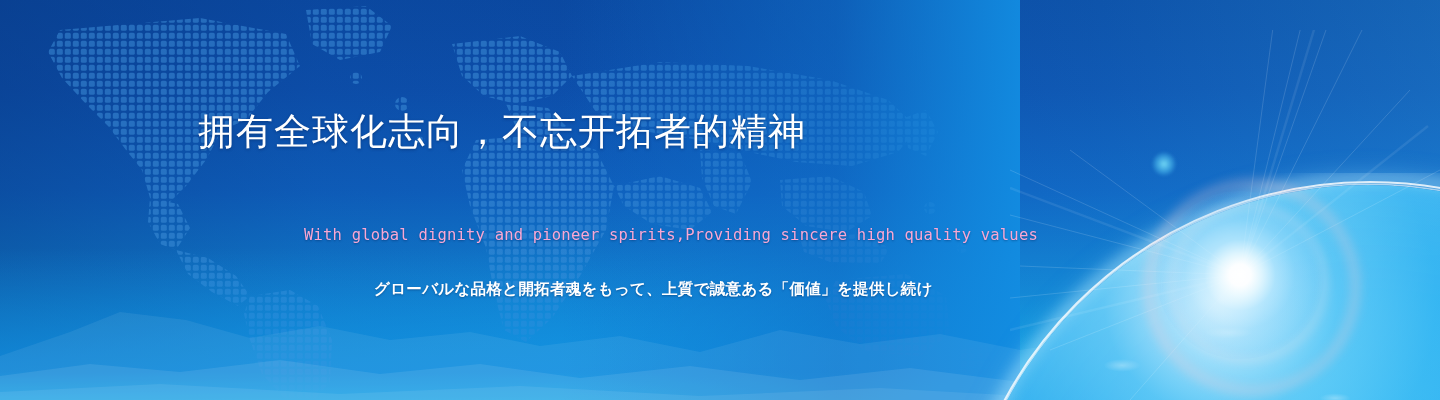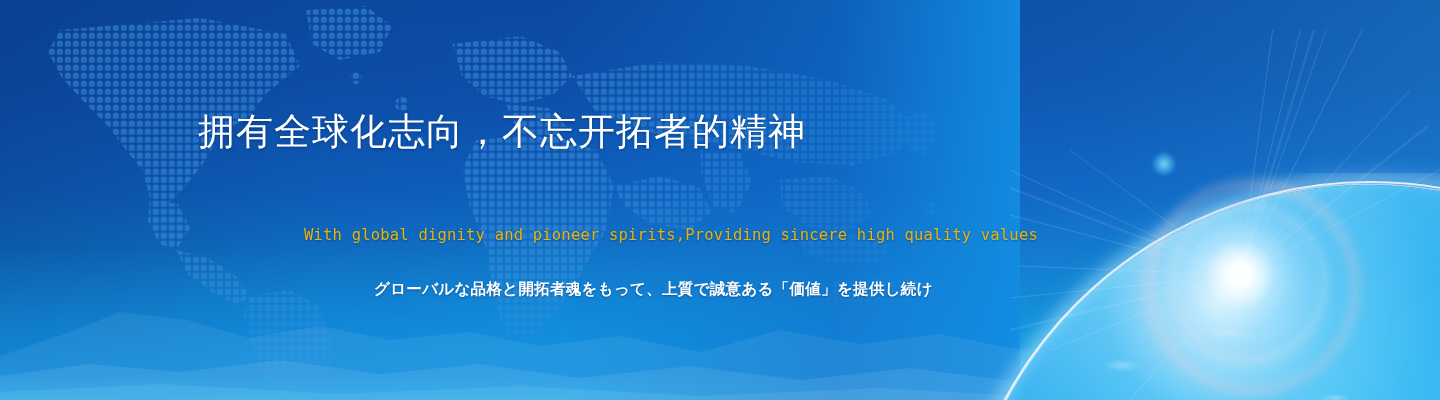--- a/index.html
+++ b/index.html
@@ -236,21 +236,21 @@
     text-shadow: 0 1px 3px rgba(0,30,80,0.45);
     pointer-events: auto;
   }
   .headline.l1 { left: 198px; top: 93px; }
   .headline.l2 { left: 368px; top: 139px; }
 
   .subline-en {
     position: absolute;
     left: 304px;
     top: 206px;
-    color: #eab308;
+    color: #f9a8d4;
     font-family: "DejaVu Sans Mono", "Liberation Mono", monospace;
     font-size: 15.5px;
     letter-spacing: 0.2px;
     white-space: nowrap;
     text-shadow: 0 1px 2px rgba(0,30,80,0.40);
     pointer-events: auto;
   }
 
   .subline-jp {
     position: absolute;

